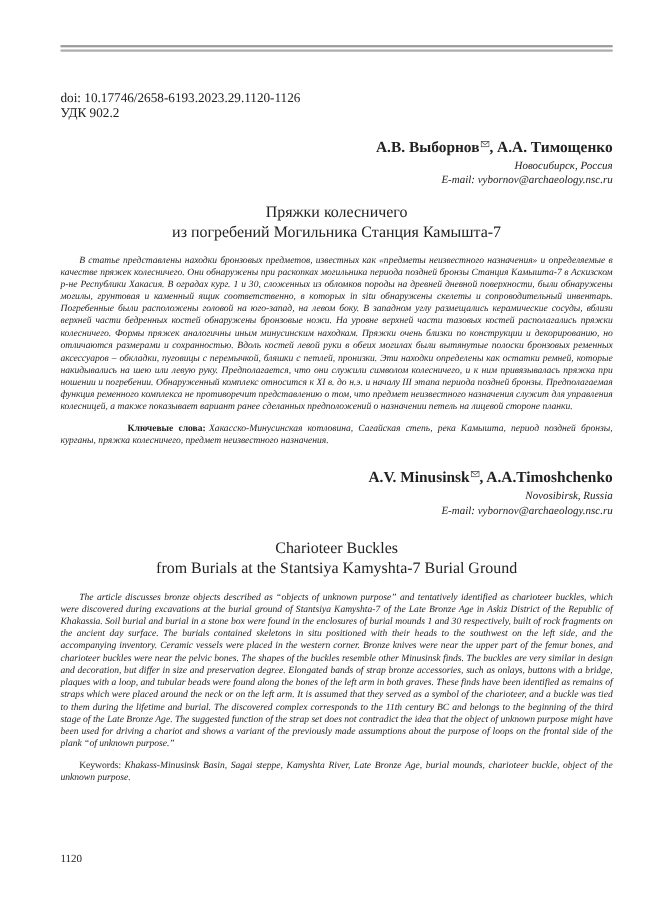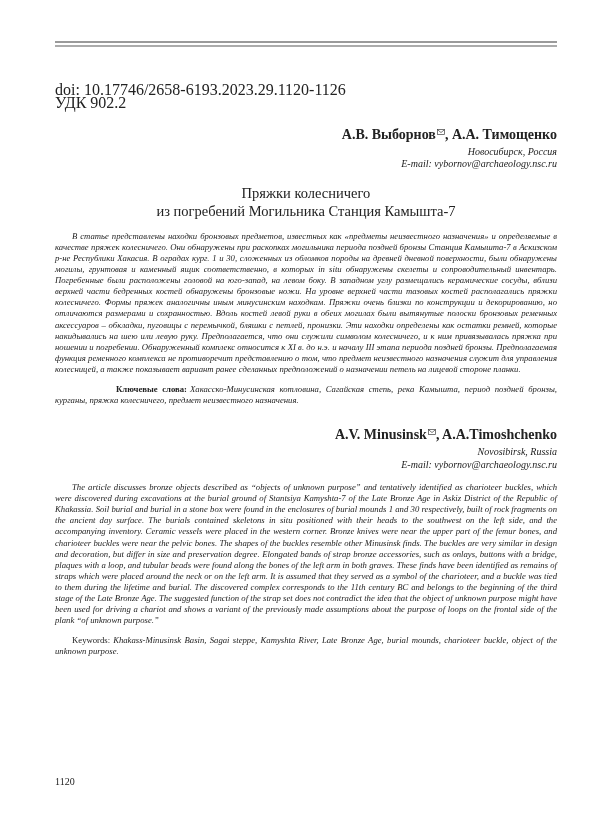--- a/index.html
+++ b/index.html
@@ -15,21 +15,21 @@
     font-family: "Liberation Serif", serif;
     color: #222222;
   }
   .top-rule {
     height: 2px;
     border-top: 2px solid #9a9a9a;
     border-bottom: 2px solid #ababab;
   }
   .meta-block {
     margin-top: 36px;
-    font-size: 16px;
+    font-size: 12px;
     line-height: 13px;
   }
   .authors-block {
     margin-top: 19px;
     text-align: right;
   }
   .authors-line {
     font-weight: bold;
     font-size: 14px;
     line-height: 14px;
@@ -126,20 +126,24 @@
             <rect x="0.5" y="0.5" width="9" height="6" fill="none" stroke="#444" stroke-width="0.9"></rect>
             <path d="M0.5 0.5 L5 4.2 L9.5 0.5" fill="none" stroke="#444" stroke-width="0.9"></path>
           </svg></span><span>, A.A.Timoshchenko</span>
     </div>
     <div class="affil-lines">
       <div>Novosibirsk, Russia</div>
       <div>E-mail: vybornov@archaeology.nsc.ru</div>
     </div>
   </div>
 
+  <div class="article-title en">
+    <div>Charioteer Buckles</div>
+    <div>from Burials at the Stantsiya Kamyshta-7 Burial Ground</div>
+  </div>
 
   <div class="abstract">The article discusses bronze objects described as “objects of unknown purpose” and tentatively identified as charioteer buckles, which were discovered during excavations at the burial ground of Stantsiya Kamyshta-7 of the Late Bronze Age in Askiz District of the Republic of Khakassia. Soil burial and burial in a stone box were found in the enclosures of burial mounds 1 and 30 respectively, built of rock fragments on the ancient day surface. The burials contained skeletons in situ positioned with their heads to the southwest on the left side, and the accompanying inventory. Ceramic vessels were placed in the western corner. Bronze knives were near the upper part of the femur bones, and charioteer buckles were near the pelvic bones. The shapes of the buckles resemble other Minusinsk finds. The buckles are very similar in design and decoration, but differ in size and preservation degree. Elongated bands of strap bronze accessories, such as onlays, buttons with a bridge, plaques with a loop, and tubular beads were found along the bones of the left arm in both graves. These finds have been identified as remains of straps which were placed around the neck or on the left arm. It is assumed that they served as a symbol of the charioteer, and a buckle was tied to them during the lifetime and burial. The discovered complex corresponds to the 11th century BC and belongs to the beginning of the third stage of the Late Bronze Age. The suggested function of the strap set does not contradict the idea that the object of unknown purpose might have been used for driving a chariot and shows a variant of the previously made assumptions about the purpose of loops on the frontal side of the plank “of unknown purpose.”</div>
 
   <div class="keywords">
     <span class="kw-label-plain">Keywords:</span><span class="kw-text">Khakass-Minusinsk Basin, Sagai steppe, Kamyshta River, Late Bronze Age, burial mounds, charioteer buckle, object of the unknown purpose.</span>
   </div>
 
   <div class="page-number">1120</div>
 
 </div>

